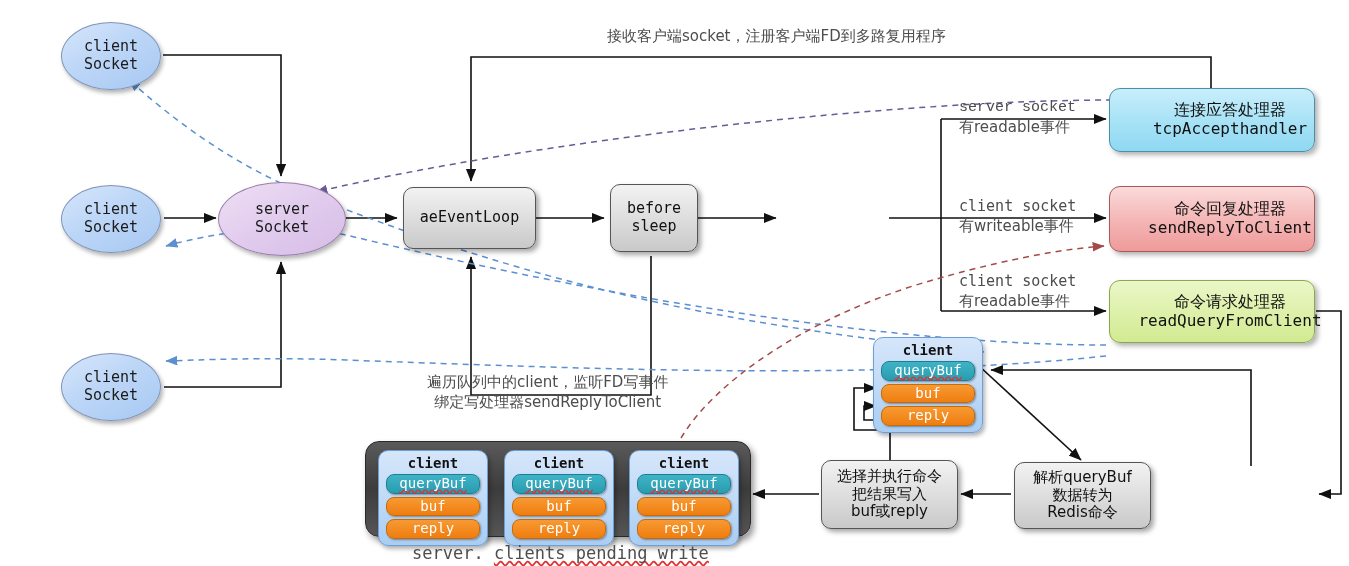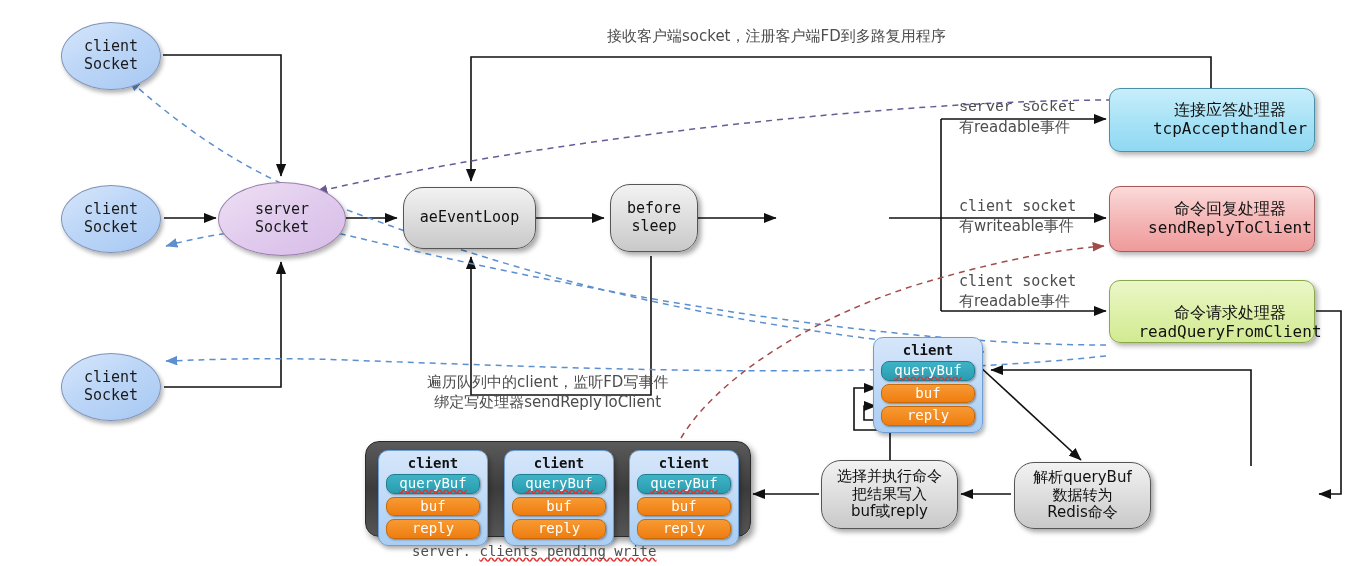--- a/index.html
+++ b/index.html
@@ -12,33 +12,33 @@
         align-items:center;justify-content:center;text-align:center;line-height:1.18;}
 
   
   .ellipse{border-radius:50%;border:1px solid #7f93b8;
            font-family:"DejaVu Sans Mono","Liberation Mono",monospace;font-size:15px;color:#1a1a1a;
            box-shadow:2px 3px 4px rgba(0,0,0,0.30);}
   .ell-client{background:linear-gradient(150deg,#d7e6fb 0%,#bcd6f7 45%,#a8c8f2 100%);}
   .ell-server{background:linear-gradient(150deg,#efe0f4 0%,#e2cdee 45%,#d6bce6 100%);border-color:#9a7fae;}
 
   
-  .gbox{border-radius:20px;border:1px solid #555;
+  .gbox{border-radius:10px;border:1px solid #555;
         background:linear-gradient(180deg,#f2f2f2 0%,#e2e2e2 40%,#c9c9c9 100%);
         font-family:"DejaVu Sans Mono","Liberation Mono",monospace;font-size:15px;color:#111;
         box-shadow:3px 3px 5px rgba(0,0,0,0.35);}
   .gbox.cn{font-family:"DejaVu Sans","Liberation Sans",sans-serif;font-size:15px;}
 
   
   .hbox{border-radius:11px;font-size:15px;color:#111;box-shadow:3px 3px 5px rgba(0,0,0,0.30);padding-left:36px;}
   .hbox .t1{font-family:"DejaVu Sans","Liberation Sans",sans-serif;font-size:16px;}
   .hbox .t2{font-family:"DejaVu Sans Mono","Liberation Mono",monospace;font-size:16px;}
   .hbox-blue{background:linear-gradient(180deg,#c8eefb 0%,#a6e2f6 55%,#8fd8f2 100%);border:1px solid #4a8fa8;}
   .hbox-red{background:linear-gradient(180deg,#fbdada 0%,#f4b4b4 55%,#ef9a9a 100%);border:1px solid #a85a5a;}
-  .hbox-green{background:linear-gradient(180deg,#eaf7c8 0%,#ddf0a8 55%,#d2ea92 100%);border:1px solid #8aa84a;justify-content:flex-end;}
+  .hbox-green{background:linear-gradient(180deg,#eaf7c8 0%,#ddf0a8 55%,#d2ea92 100%);border:1px solid #8aa84a;}
 
   
   .client-card{position:absolute;box-sizing:border-box;border-radius:10px;
                background:linear-gradient(180deg,#d6e6fa 0%,#bcd8f6 60%,#a9cdf3 100%);
                border:1px solid #6d9fd6;box-shadow:2px 3px 4px rgba(0,0,0,0.30);
                padding:4px 7px 6px 7px;}
   .client-card .title{font-family:"DejaVu Sans Mono","Liberation Mono",monospace;
                       font-weight:bold;font-size:14px;color:#111;text-align:center;line-height:1.15;}
   .field{border-radius:8px;text-align:center;color:#ffffff;
          font-family:"DejaVu Sans Mono","Liberation Mono",monospace;font-size:14px;
@@ -50,21 +50,21 @@
   
   .frame{position:absolute;box-sizing:border-box;border-radius:14px;
          background:linear-gradient(180deg,#5a5a5a 0%,#3c3c3c 50%,#555 100%);
          border:1px solid #2a2a2a;box-shadow:3px 4px 6px rgba(0,0,0,0.40);}
 
   
   .lbl{position:absolute;color:#4d4d4d;line-height:1.3;}
   .lbl.cn{font-family:"DejaVu Sans","Liberation Sans",sans-serif;font-size:15px;}
   .lbl.mix{font-family:"DejaVu Sans","Liberation Sans",sans-serif;font-size:15px;}
   .caption{position:absolute;font-family:"DejaVu Sans Mono","Liberation Mono",monospace;
-           font-size:14px;color:#4d4d4d;}
+           font-size:17px;color:#4d4d4d;}
   .caption .sp{text-decoration:underline wavy #e03030;text-decoration-skip-ink:none;}
 </style>
 </head>
 <body>
 
 <div id="canvas">
 
   <svg class="layer">
     <defs>
       <marker id="ah-k" markerWidth="9" markerHeight="9" refX="7.6" refY="3.2" orient="auto">

